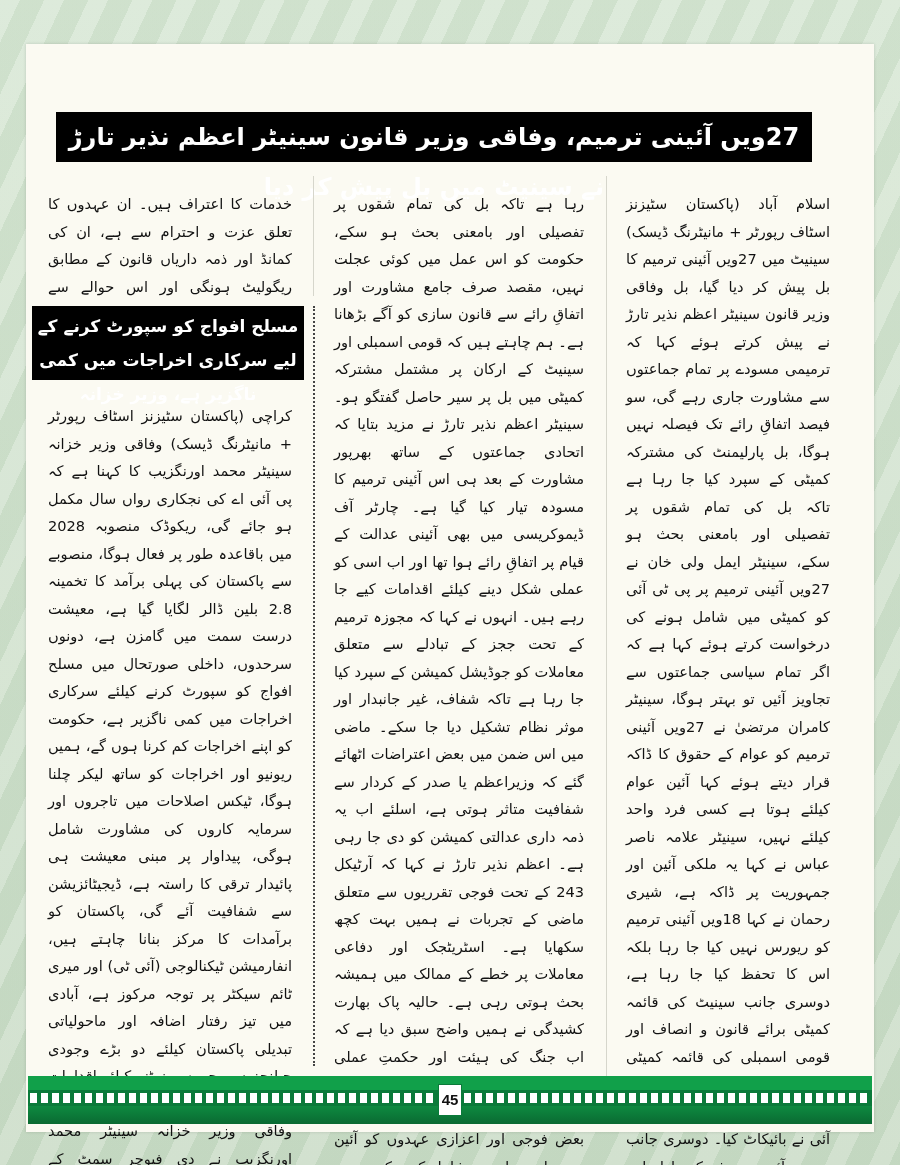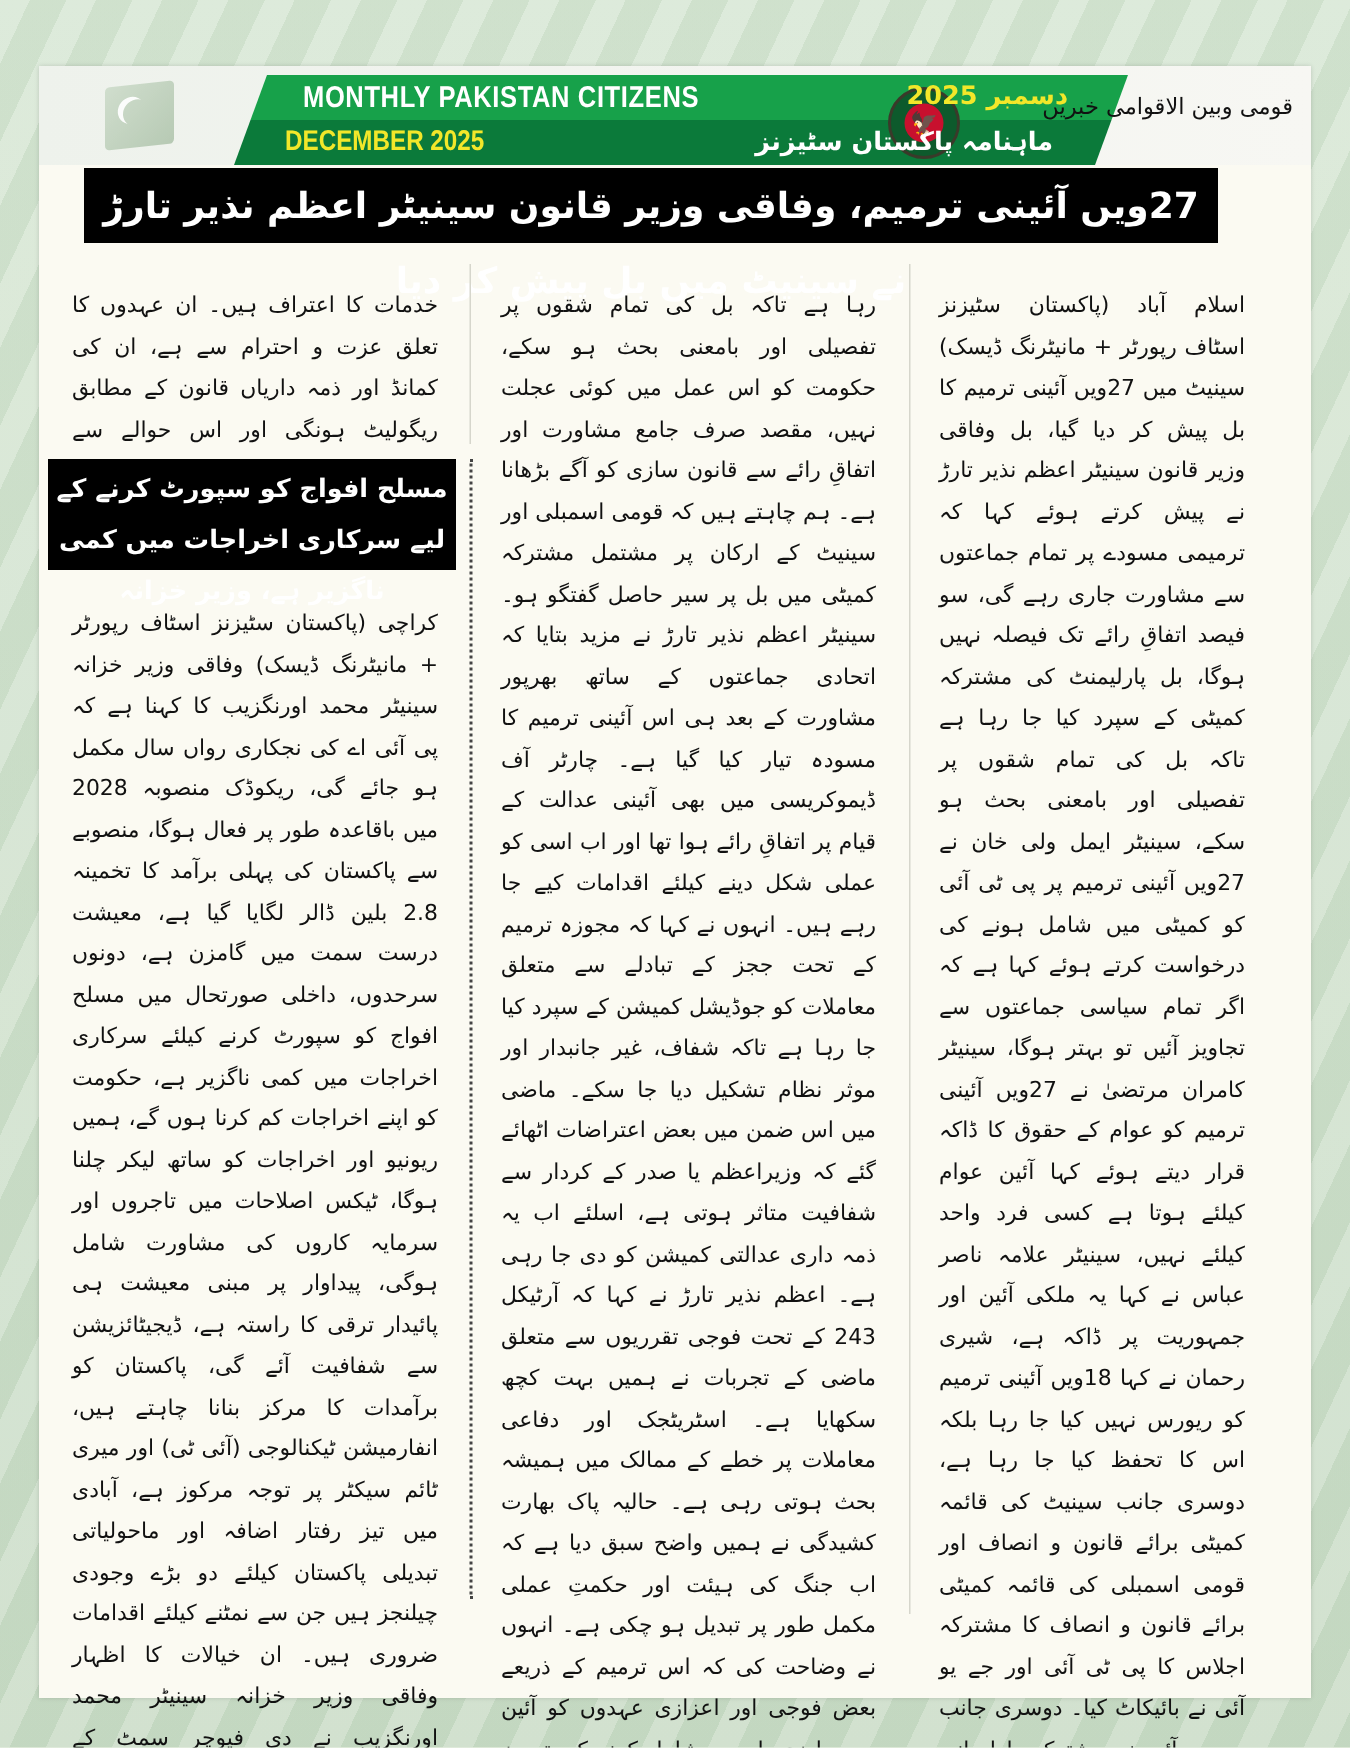--- a/index.html
+++ b/index.html
@@ -123,37 +123,20 @@
     text-align: center; line-height: 30px; color: #111;
   }
 </style>
 </head>
 <body>
 
 <div class="bg-pattern"></div>
 
 <div class="page">
 
-  <div class="header">
-    <div class="flag">
-      <div class="flag-moon"></div>
-    </div>
-    <div class="band">
-      <div class="band-top"></div>
-      <div class="band-bottom"></div>
-      <div class="title-en">MONTHLY PAKISTAN CITIZENS</div>
-      <div class="date-en">DECEMBER 2025</div>
-      <div class="emblem">
-        <div class="emblem-inner">🦅</div>
-      </div>
-      <div class="date-ur">دسمبر 2025</div>
-      <div class="title-ur">ماہنامہ پاکستان سٹیزنز</div>
-    </div>
-    <div class="section-label">قومی وبین الاقوامی خبریں</div>
-  </div>
 
   <div class="headline">27ویں آئینی ترمیم، وفاقی وزیر قانون سینیٹر اعظم نذیر تارڑ نے سینیٹ میں بل پیش کر دیا</div>
 
   <div class="divider-mid"></div>
   <div class="divider-left-top"></div>
   <div class="divider-left"></div>
 
   <div class="col col-right">
     <p>اسلام آباد (پاکستان سٹیزنز اسٹاف رپورٹر + مانیٹرنگ ڈیسک) سینیٹ میں 27ویں آئینی ترمیم کا بل پیش کر دیا گیا، بل وفاقی وزیر قانون سینیٹر اعظم نذیر تارڑ نے پیش کرتے ہوئے کہا کہ ترمیمی مسودے پر تمام جماعتوں سے مشاورت جاری رہے گی، سو فیصد اتفاقِ رائے تک فیصلہ نہیں ہوگا، بل پارلیمنٹ کی مشترکہ کمیٹی کے سپرد کیا جا رہا ہے تاکہ بل کی تمام شقوں پر تفصیلی اور بامعنی بحث ہو سکے، سینیٹر ایمل ولی خان نے 27ویں آئینی ترمیم پر پی ٹی آئی کو کمیٹی میں شامل ہونے کی درخواست کرتے ہوئے کہا ہے کہ اگر تمام سیاسی جماعتوں سے تجاویز آئیں تو بہتر ہوگا، سینیٹر کامران مرتضیٰ نے 27ویں آئینی ترمیم کو عوام کے حقوق کا ڈاکہ قرار دیتے ہوئے کہا آئین عوام کیلئے ہوتا ہے کسی فرد واحد کیلئے نہیں، سینیٹر علامہ ناصر عباس نے کہا یہ ملکی آئین اور جمہوریت پر ڈاکہ ہے، شیری رحمان نے کہا 18ویں آئینی ترمیم کو ریورس نہیں کیا جا رہا بلکہ اس کا تحفظ کیا جا رہا ہے، دوسری جانب سینیٹ کی قائمہ کمیٹی برائے قانون و انصاف اور قومی اسمبلی کی قائمہ کمیٹی برائے قانون و انصاف کا مشترکہ اجلاس کا پی ٹی آئی اور جے یو آئی نے بائیکاٹ کیا۔ دوسری جانب جے یو آئی نے مشترکہ پارلیمانی قائمہ کمیٹی اجلاس سے واک آؤٹ کر دیا، عالیہ کامران نے کہا کہ ہمیں 27ویں آئینی ترمیم پر اعتماد میں نہیں لیا گیا۔ جبکہ پی ٹی آئی نے مشترکہ پارلیمانی کمیٹی کی کارروائی کا بائیکاٹ کر دیا۔ تفصیلات کے مطابق ہفتہ کے روز سینیٹ اجلاس میں 27ویں آئینی ترمیم کا بل پیش کرتے ہوئے وفاقی وزیر قانون نے بل کی تفصیلات بتاتے ہوئے کہا کہ بل پارلیمنٹ کی مشترکہ کمیٹی کے سپرد کیا جا</p>
   </div>
@@ -165,13 +148,21 @@
   <div class="col left-top">
     <p>خدمات کا اعتراف ہیں۔ ان عہدوں کا تعلق عزت و احترام سے ہے، ان کی کمانڈ اور ذمہ داریاں قانون کے مطابق ریگولیٹ ہونگی اور اس حوالے سے ضروری ترامیم پارلیمان کے سامنے رکھی جائیں گی۔</p>
   </div>
 
   <div class="subhead">مسلح افواج کو سپورٹ کرنے کے لیے سرکاری اخراجات میں کمی ناگزیر ہے، وزیر خزانہ</div>
 
   <div class="col left-body">
     <p>کراچی (پاکستان سٹیزنز اسٹاف رپورٹر + مانیٹرنگ ڈیسک) وفاقی وزیر خزانہ سینیٹر محمد اورنگزیب کا کہنا ہے کہ پی آئی اے کی نجکاری رواں سال مکمل ہو جائے گی، ریکوڈک منصوبہ 2028 میں باقاعدہ طور پر فعال ہوگا، منصوبے سے پاکستان کی پہلی برآمد کا تخمینہ 2.8 بلین ڈالر لگایا گیا ہے، معیشت درست سمت میں گامزن ہے، دونوں سرحدوں، داخلی صورتحال میں مسلح افواج کو سپورٹ کرنے کیلئے سرکاری اخراجات میں کمی ناگزیر ہے، حکومت کو اپنے اخراجات کم کرنا ہوں گے، ہمیں ریونیو اور اخراجات کو ساتھ لیکر چلنا ہوگا، ٹیکس اصلاحات میں تاجروں اور سرمایہ کاروں کی مشاورت شامل ہوگی، پیداوار پر مبنی معیشت ہی پائیدار ترقی کا راستہ ہے، ڈیجیٹائزیشن سے شفافیت آئے گی، پاکستان کو برآمدات کا مرکز بنانا چاہتے ہیں، انفارمیشن ٹیکنالوجی (آئی ٹی) اور میری ٹائم سیکٹر پر توجہ مرکوز ہے، آبادی میں تیز رفتار اضافہ اور ماحولیاتی تبدیلی پاکستان کیلئے دو بڑے وجودی چیلنجز ہیں جن سے نمٹنے کیلئے اقدامات ضروری ہیں۔ ان خیالات کا اظہار وفاقی وزیر خزانہ سینیٹر محمد اورنگزیب نے دی فیوچر سمٹ کے افتتاحی سیشن اور کراچی چیمبر میں خطاب کرتے ہوئے کیا۔ فیوچر سمٹ سے خطاب میں وزیر خزانہ کا کہنا تھا کہ گوگل پاکستان کو ایکسپورٹ حب بنانا چاہتا ہے۔</p>
   </div>
 
+  <div class="footer">
+    <div class="footer-top"></div>
+    <div class="footer-mid"></div>
+    <div class="footer-bot"></div>
+    <div class="dots dots-l"></div>
+    <div class="dots dots-r"></div>
+    <div class="page-num">45</div>
+  </div>
 </div>
 
 </body></html>

